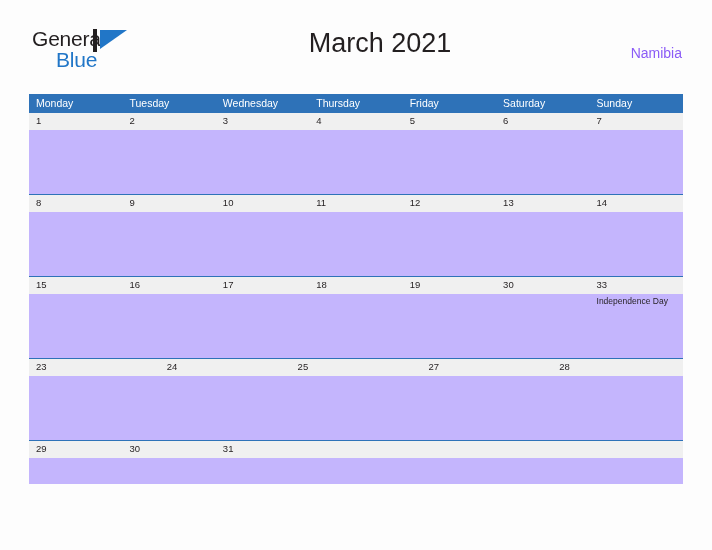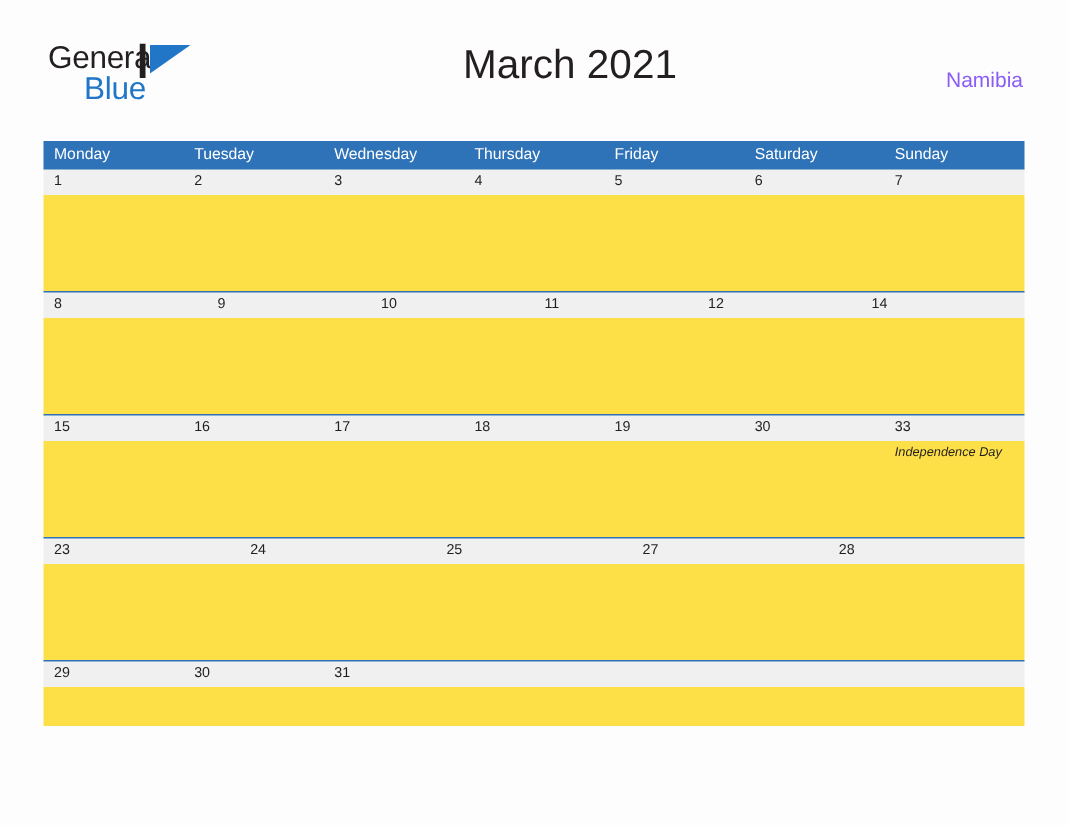--- a/index.html
+++ b/index.html
@@ -117,23 +117,22 @@
     width: 100%;
   }
   .week-dates {
     display: flex;
     background: #f0f0f0;
     border-top: 1px solid #2e72b8;
     height: 17px;
   }
   .week-body {
     display: flex;
-    background: #fde047;
+    background: #c4b5fd;
     height: 64px;
-    font-style: italic;
   }
   .week.last .week-body {
     height: 26px;
   }
 
   .daycell-num {
     flex: 1 1 0;
     box-sizing: border-box;
     padding-left: 7px;
     font-size: 9.5px;
@@ -209,20 +208,21 @@
             <div class="daycell-evt"></div>
           </div>
         </div>
         <div class="week">
           <div class="week-dates">
             <div class="daycell-num">8</div>
             <div class="daycell-num">9</div>
             <div class="daycell-num">10</div>
             <div class="daycell-num">11</div>
             <div class="daycell-num">12</div>
+            <div class="daycell-num">13</div>
             <div class="daycell-num">14</div>
           </div>
           <div class="week-body">
             <div class="daycell-evt"></div>
             <div class="daycell-evt"></div>
             <div class="daycell-evt"></div>
             <div class="daycell-evt"></div>
             <div class="daycell-evt"></div>
             <div class="daycell-evt"></div>
             <div class="daycell-evt"></div>

